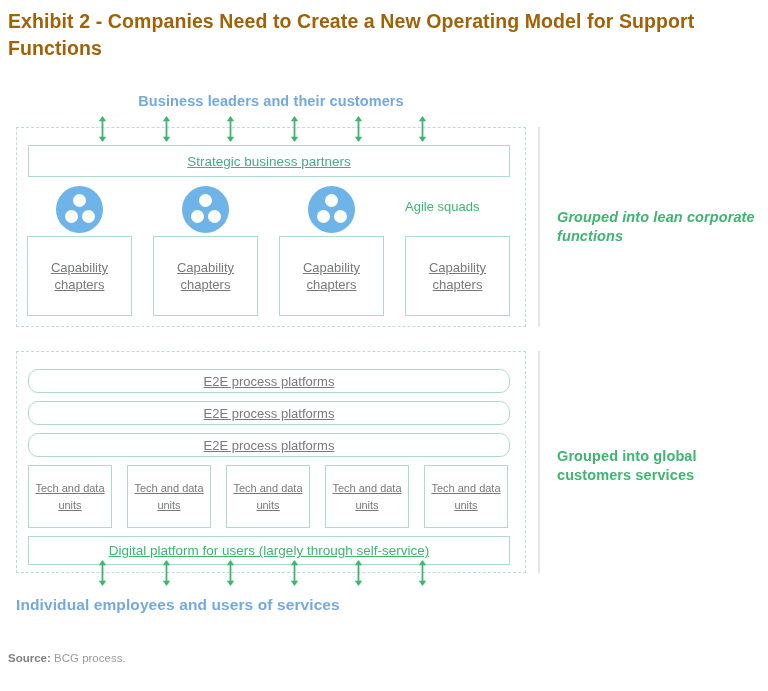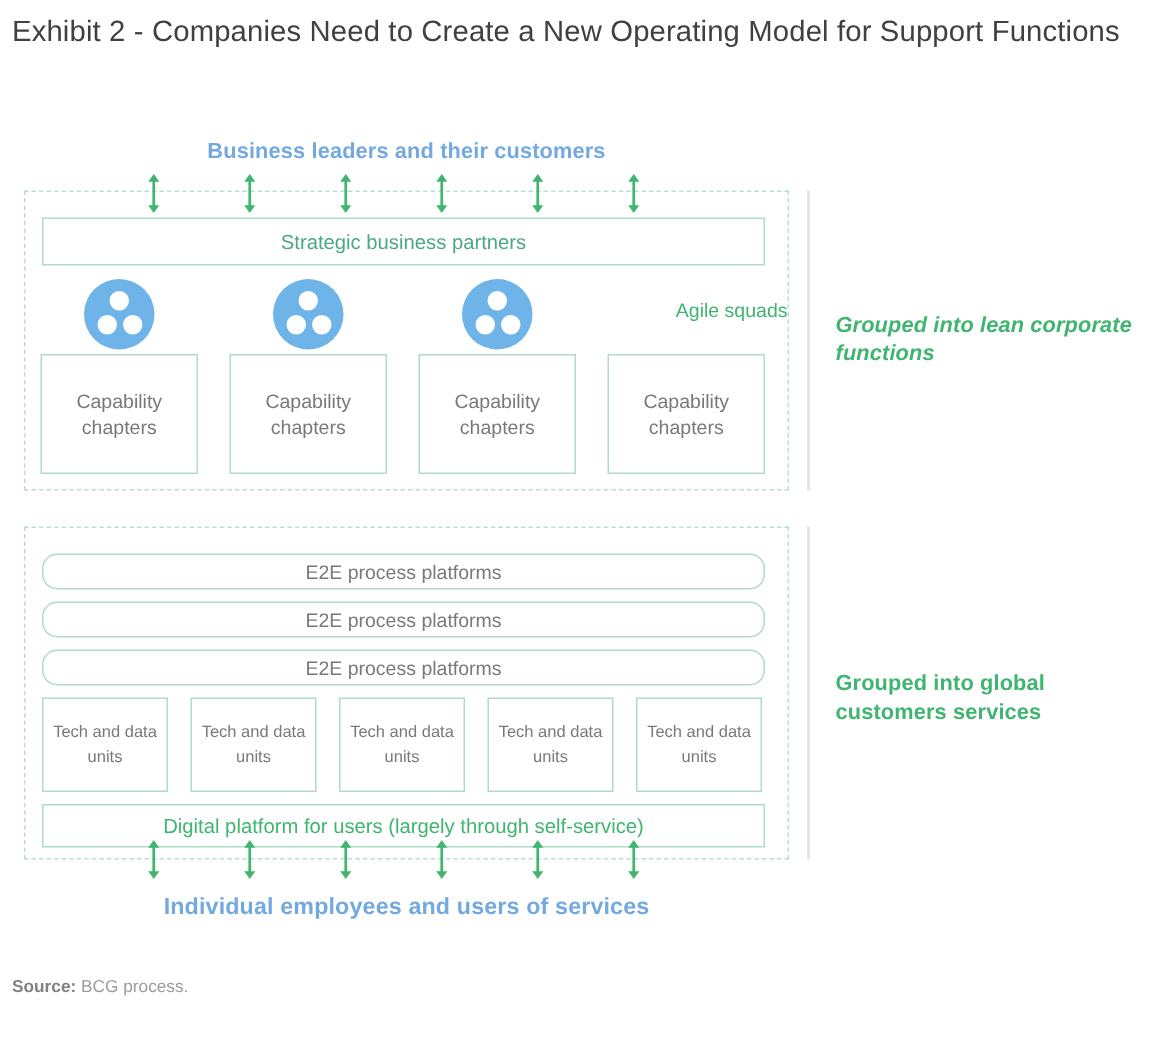--- a/index.html
+++ b/index.html
@@ -18,22 +18,22 @@
   }
 
   
   #exhibit-title {
     position: absolute;
     left: 8px;
     top: 8px;
     width: 742px;
     font-size: 19.5px;
     line-height: 27px;
-    color: #404040;
-    font-weight: 400;
+    color: #a16207;
+    font-weight: 700;
     letter-spacing: 0.1px;
   }
 
   
   #top-caption {
     position: absolute;
     left: 16px;
     top: 93px;
     width: 510px;
     text-align: center;
@@ -42,21 +42,20 @@
     color: #74A9E0;
     letter-spacing: 0.1px;
   }
 
   
   #bottom-caption {
     position: absolute;
     left: 16px;
     top: 596px;
     width: 510px;
-    text-align: center;
     font-size: 15.5px;
     font-weight: bold;
     color: #74A9E0;
     letter-spacing: 0.1px;
   }
 
   
   .dashed-group {
     position: absolute;
     border: 1.3px dashed #b9dfd2;
@@ -80,20 +79,21 @@
   .gbox {
     position: absolute;
     box-sizing: border-box;
     border: 1.2px solid #aedcc8;
     background: #ffffff;
     display: flex;
     align-items: center;
     justify-content: center;
     text-align: center;
     line-height: 17px;
+    text-decoration: underline;
   }
 
   #strategic-partners-box {
     left: 28px;
     top: 145px;
     width: 482px;
     height: 32px;
     font-size: 13.5px;
     color: #4CA883;
   }
@@ -105,24 +105,24 @@
     font-size: 13px;
     color: #78797c;
   }
   .cap-0 { left: 27px; }
   .cap-1 { left: 153px; }
   .cap-2 { left: 279px; }
   .cap-3 { left: 405px; }
 
   #agile-squads-label {
     position: absolute;
-    left: 420px;
+    left: 405px;
     top: 199px;
     width: 105px;
-    text-align: right;
+    text-align: left;
     font-size: 13px;
     color: #3FB570;
   }
 
   
   .people-icon {
     position: absolute;
     width: 47px;
     height: 47px;
     border-radius: 50%;

